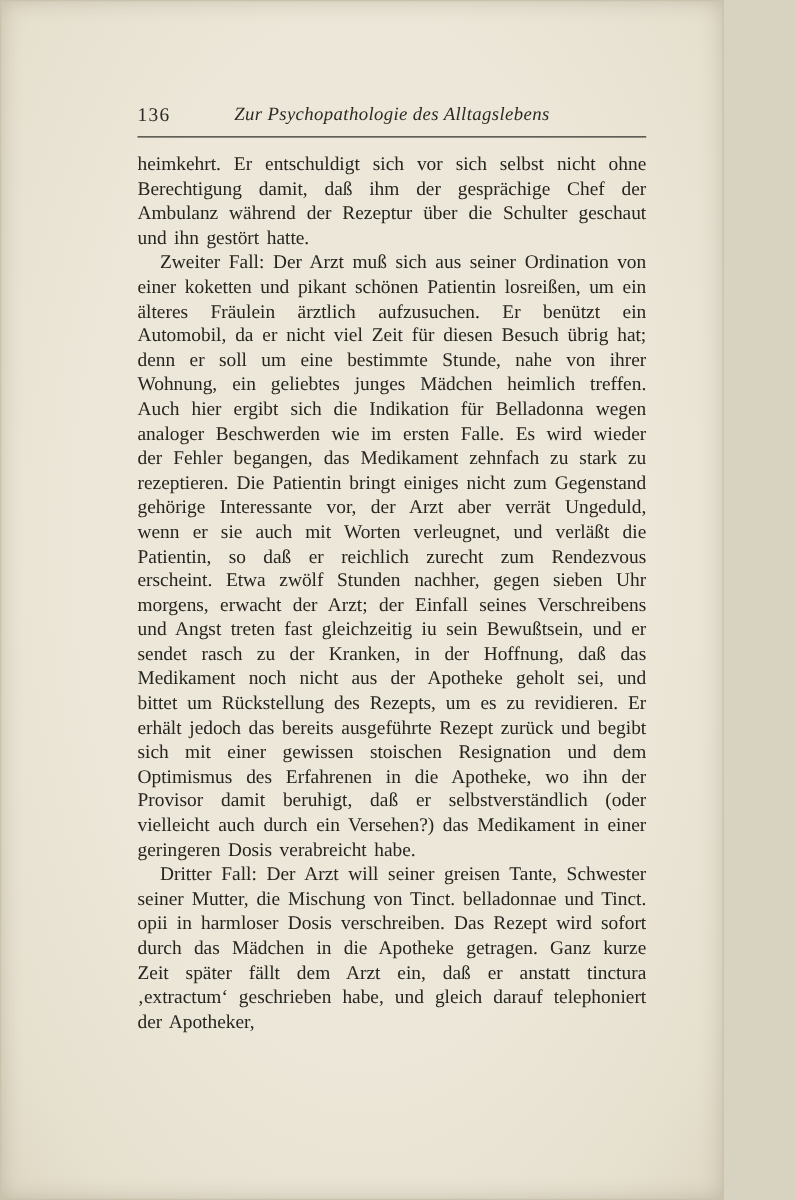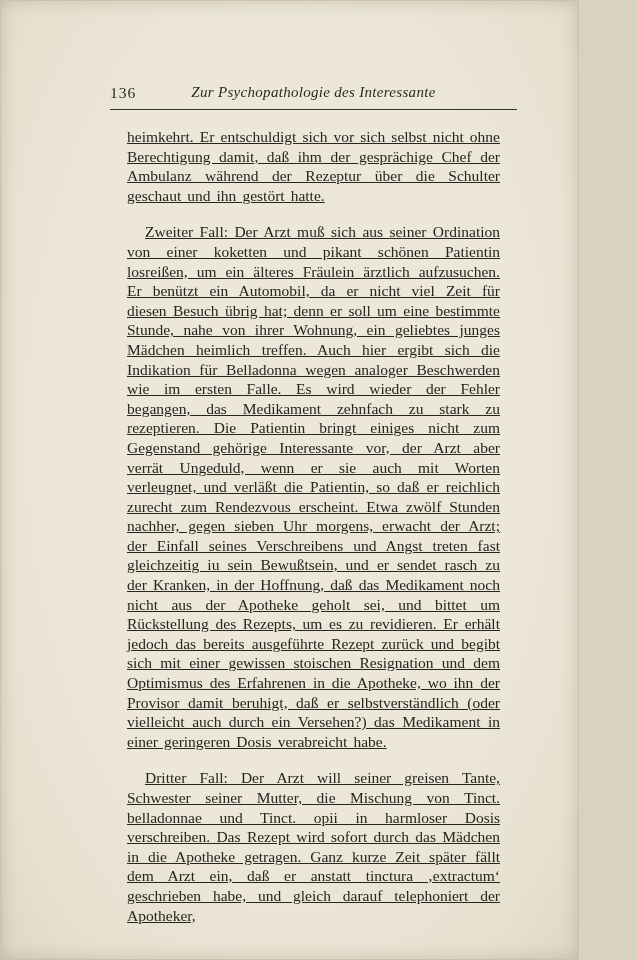--- a/index.html
+++ b/index.html
@@ -54,36 +54,35 @@
   }
   .text-block {
     margin: 12px 62px 0 110px;
     text-align: justify;
     font-size: 15.5px;
     line-height: 19.6px;
     word-spacing: 0.14em;
     color: #262520;
   }
   .para {
-    margin: 17px;
+    margin: 0;
     padding: 0;
-    text-decoration: underline;
   }
   .para.indent {
     text-indent: 18px;
   }
 </style>
 </head>
 <body>
 
 <div class="page">
 
   <header class="page-header">
     <span class="page-number">136</span>
-    <span class="running-title">Zur Psychopathologie des Interessante</span>
+    <span class="running-title">Zur Psychopathologie des Alltagslebens</span>
   </header>
 
   <div class="header-rule"></div>
 
   <main class="text-block">
     <p class="para no-indent">heimkehrt. Er entschuldigt sich vor sich selbst nicht ohne Berechtigung damit, daß ihm der gesprächige Chef der Ambulanz während der Rezeptur über die Schulter geschaut und ihn gestört hatte.</p>
     <p class="para indent">Zweiter Fall: Der Arzt muß sich aus seiner Ordination von einer koketten und pikant schönen Patientin losreißen, um ein älteres Fräulein ärztlich aufzusuchen. Er benützt ein Automobil, da er nicht viel Zeit für diesen Besuch übrig hat; denn er soll um eine bestimmte Stunde, nahe von ihrer Wohnung, ein geliebtes junges Mädchen heimlich treffen. Auch hier ergibt sich die Indikation für Belladonna wegen analoger Beschwerden wie im ersten Falle. Es wird wieder der Fehler begangen, das Medikament zehnfach zu stark zu rezeptieren. Die Patientin bringt einiges nicht zum Gegenstand gehörige Interessante vor, der Arzt aber verrät Ungeduld, wenn er sie auch mit Worten verleugnet, und verläßt die Patientin, so daß er reichlich zurecht zum Rendezvous erscheint. Etwa zwölf Stunden nachher, gegen sieben Uhr morgens, erwacht der Arzt; der Einfall seines Verschreibens und Angst treten fast gleichzeitig iu sein Bewußtsein, und er sendet rasch zu der Kranken, in der Hoffnung, daß das Medikament noch nicht aus der Apotheke geholt sei, und bittet um Rückstellung des Rezepts, um es zu revidieren. Er erhält jedoch das bereits ausgeführte Rezept zurück und begibt sich mit einer gewissen stoischen Resignation und dem Optimismus des Erfahrenen in die Apotheke, wo ihn der Provisor damit beruhigt, daß er selbstverständlich (oder vielleicht auch durch ein Versehen?) das Medikament in einer geringeren Dosis verabreicht habe.</p>
     <p class="para indent">Dritter Fall: Der Arzt will seiner greisen Tante, Schwester seiner Mutter, die Mischung von Tinct. belladonnae und Tinct. opii in harmloser Dosis verschreiben. Das Rezept wird sofort durch das Mädchen in die Apotheke getragen. Ganz kurze Zeit später fällt dem Arzt ein, daß er anstatt tinctura ‚extractum‘ geschrieben habe, und gleich darauf telephoniert der Apotheker,</p>
   </main>
 

